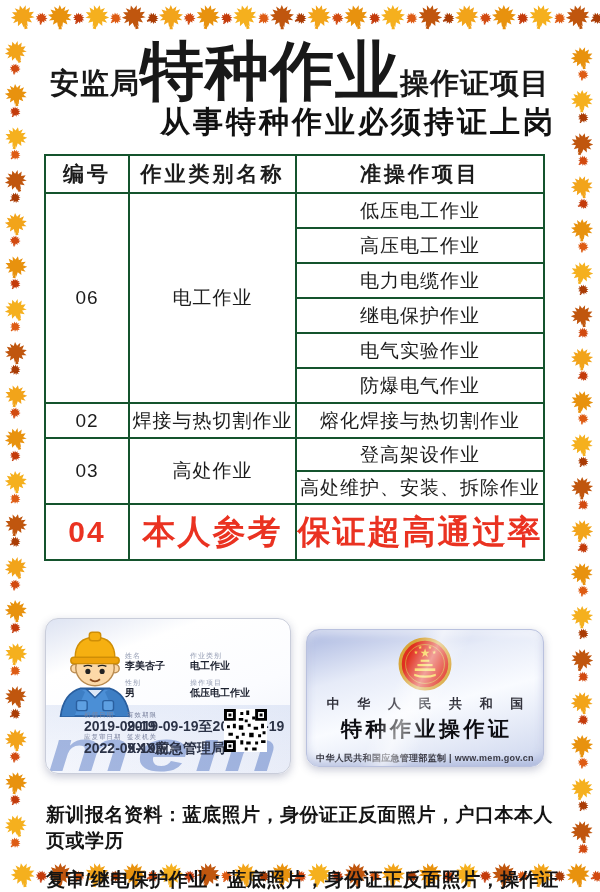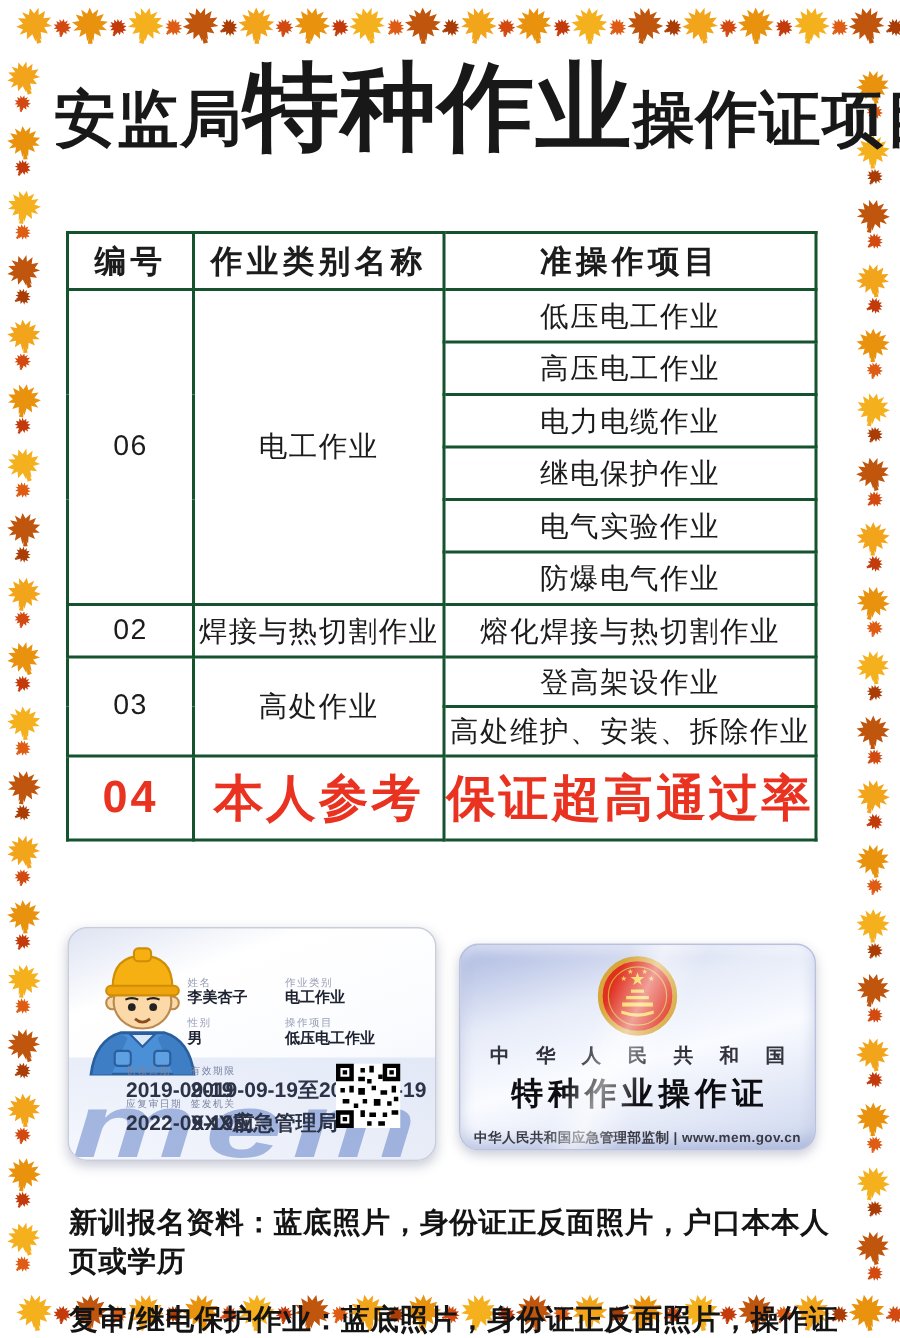--- a/index.html
+++ b/index.html
@@ -2,21 +2,21 @@
 <html><head>
 <meta charset="utf-8">
 <style>
   html,body{margin:0;padding:0;background:#ffffff;}
   .page{position:relative;width:600px;height:892px;background:#ffffff;overflow:hidden;
         font-family:"Liberation Sans","DejaVu Sans",sans-serif;color:#191919;}
   .leaf{position:absolute;pointer-events:none;}
 
   .title{position:absolute;top:28px;left:36px;right:36px;text-align:center;
          font-weight:900;color:#181818;white-space:nowrap;letter-spacing:1px;}
-  .title .t1{font-size:41px;margin-top:24px;}
+  .title .t1{font-size:29px;margin-top:24px;}
   .title .t2{font-size:64px;}
   .subtitle{position:absolute;top:102px;left:40px;right:44px;text-align:right;
             font-size:30px;font-weight:800;letter-spacing:3px;color:#111;}
 
   table.ops{position:absolute;top:154px;left:44px;width:501px;border-collapse:collapse;
             table-layout:fixed;}
   table.ops th,table.ops td{border:2px solid #14532d;text-align:center;vertical-align:middle;
             padding:0;font-size:19px;color:#1c1c1c;letter-spacing:1px;}
   table.ops th{font-size:21px;font-weight:800;letter-spacing:3px;}
   tr.r-head{height:38px;}
@@ -495,20 +495,21 @@
         <use href="#leafShape"></use>
       </svg>
       <svg class="leaf" viewBox="0 0 100 100" style="left: 577px; top: 843px; width: 12px; height: 12px; color: rgb(210, 74, 16); transform: rotate(48deg);">
         <use href="#leafShape"></use>
       </svg>
     </div>
 
   <div class="title">
     <span class="t1">安监局</span><span class="t2">特种作业</span><span class="t1">操作证项目</span>
   </div>
+  <div class="subtitle">从事特种作业必须持证上岗</div>
 
   <table class="ops">
     <colgroup>
         <col style="width:84px">
         <col style="width:167px">
         <col>
       </colgroup>
     <thead>
       <tr class="r-head">
         <th>编号</th>

